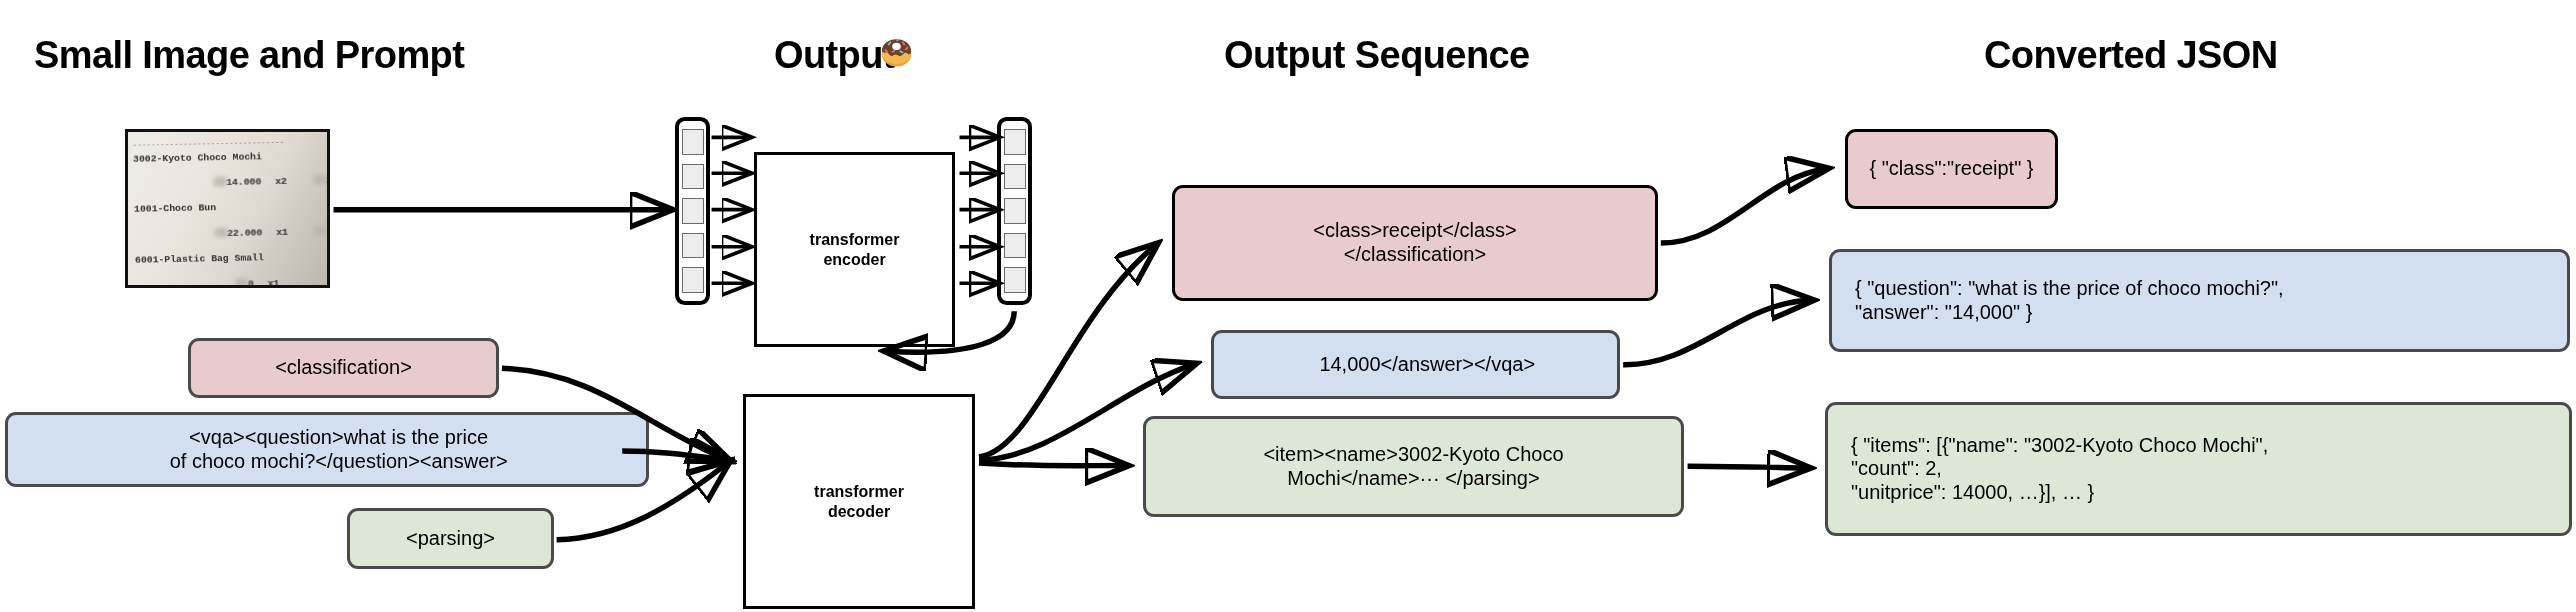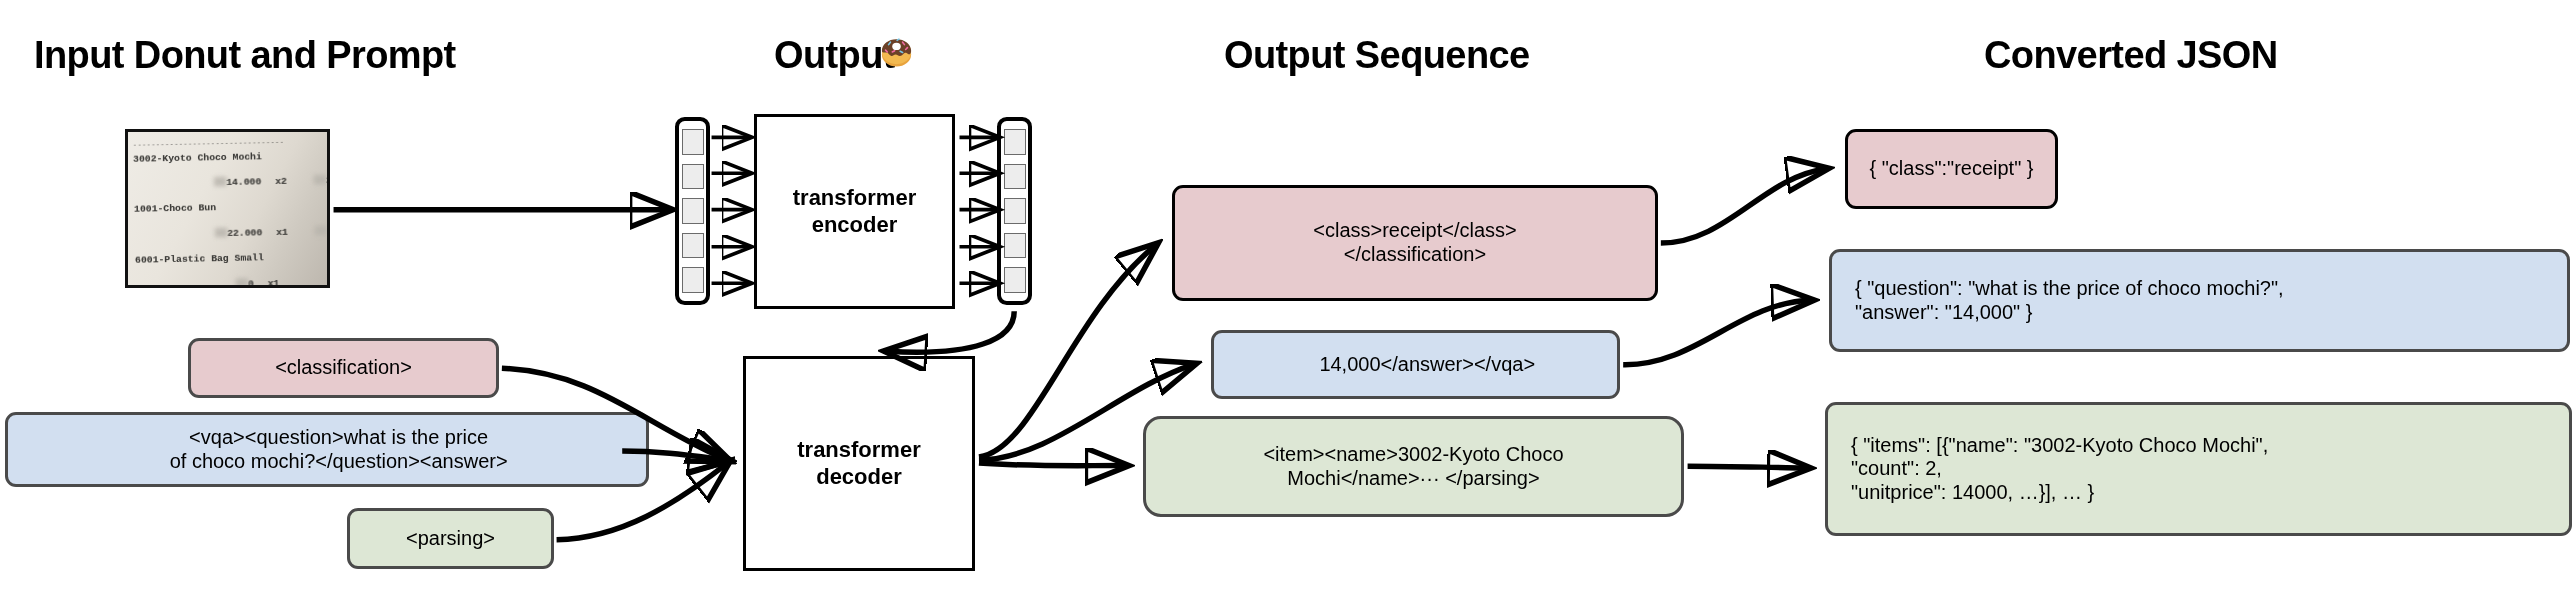--- a/index.html
+++ b/index.html
@@ -112,24 +112,25 @@
     position: absolute;
     box-sizing: border-box;
     border: 3.6px solid #000000;
     background: #ffffff;
     display: flex;
     align-items: center;
     justify-content: center;
     text-align: center;
     font-family: "Liberation Sans", sans-serif;
     font-weight: bold;
-    font-size: 22px;
+    font-size: 16px;
     line-height: 1.22;
     color: #000000;
     white-space: pre-line;
+    margin-top: 38px;
   }
 
   
   .tokstack {
     position: absolute;
     box-sizing: border-box;
     border: 4.9px solid #000000;
     border-radius: 9.7px;
     background: #ffffff;
     display: flex;
@@ -162,21 +163,21 @@
     position: absolute;
     width: 39px;
     height: 39px;
   }
 </style>
 </head>
 <body>
 
 <div id="stage">
 
-  <div class="col-title" style="left:34px; top:36px;">Input Donut and Prompt</div>
+  <div class="col-title" style="left:34px; top:36px;">Small Image and Prompt</div>
 
   <div class="col-title" style="left:774px; top:36px;">Output</div>
 
   <span class="donut-icon" style="left:877px; top:30px;">
     <svg viewBox="0 0 64 64" width="39" height="39" aria-hidden="true">
       <ellipse cx="32" cy="40" rx="24" ry="20" fill="#e8a33d"></ellipse>
       <ellipse cx="32" cy="36" rx="24" ry="20" fill="#f2b950"></ellipse>
       <path d="M8 34c0-11 10.8-19 24-19s24 8 24 19c0 5-2.5 7-5 5.5s-4.5-3-7-1-3.5 4-6.5 4-4-2.5-7-2.5-4 3-7 2.5-4-3.5-6.5-5S8 39 8 34z" fill="#6b4128"></path>
       <ellipse cx="32" cy="27" rx="7" ry="6" fill="#ffffff"></ellipse>
       <g stroke-width="2.6" stroke-linecap="round">
@@ -242,21 +243,21 @@
 encoder</div>
 
   <div class="mblock" style="left:743px; top:356px; width:232px; height:215px;">transformer
 decoder</div>
 
   <div class="rbox pink heavy" style="left:1172px; top:185px; width:486px; height:116px;">&lt;class&gt;receipt&lt;/class&gt;
 &lt;/classification&gt;</div>
 
   <div class="rbox blue" style="left:1211px; top:330px; width:409px; height:69px;">14,000&lt;/answer&gt;&lt;/vqa&gt;</div>
 
-  <div class="rbox green" style="left:1143px; top:416px; width:541px; height:101px;border-radius:18px;">&lt;item&gt;&lt;name&gt;3002-Kyoto Choco
+  <div class="rbox green" style="left:1143px; top:416px; width:541px; height:101px;">&lt;item&gt;&lt;name&gt;3002-Kyoto Choco
 Mochi&lt;/name&gt;··· &lt;/parsing&gt;</div>
 
   <div class="rbox pink heavy" style="left:1845px; top:129px; width:213px; height:80px;">{ "class":"receipt" }</div>
 
   <div class="rbox blue left-align" style="left:1829px; top:249px; width:741px; height:103px; padding-left:23px;">{ "question": "what is the price of choco mochi?",
    "answer": "14,000" }</div>
 
   <div class="rbox green left-align" style="left:1825px; top:402px; width:747px; height:134px; padding-left:23px;">{ "items": [{"name": "3002-Kyoto Choco Mochi",
      "count": 2,
      "unitprice": 14000, …}], … }</div>

